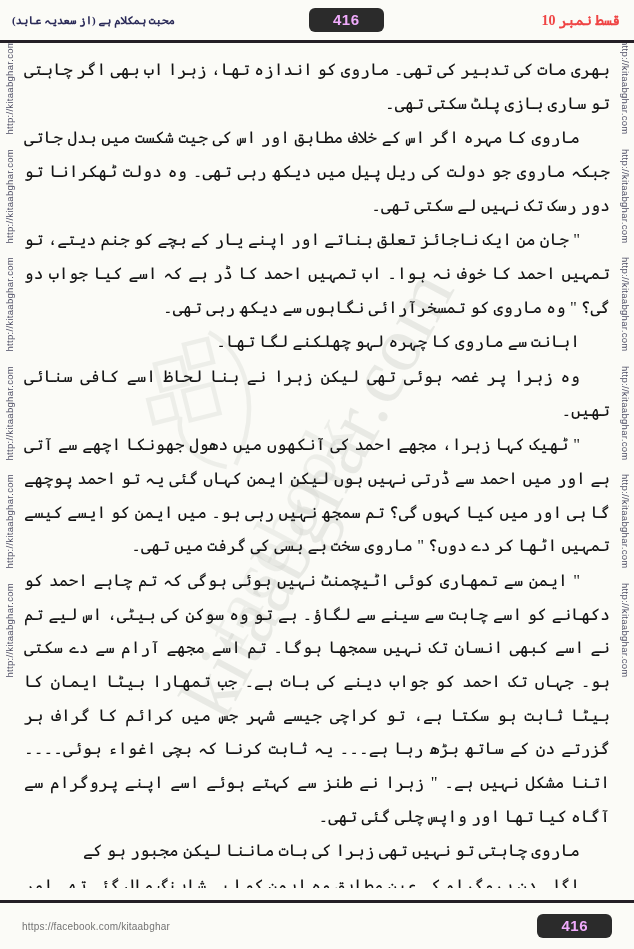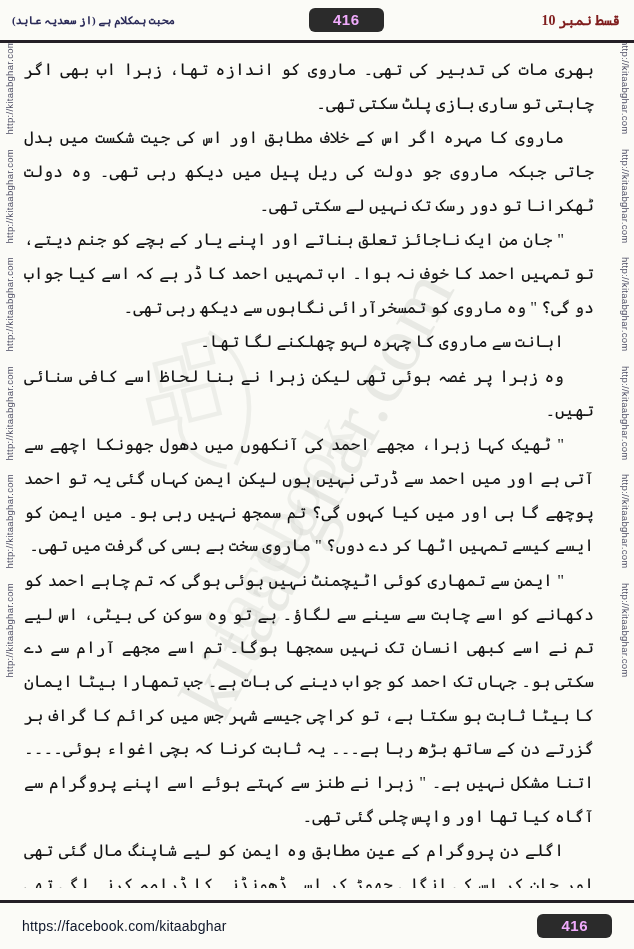--- a/index.html
+++ b/index.html
@@ -109,21 +109,21 @@
     font-family: "Liberation Serif", serif;
     font-size: 11px;
     color: #2a2a58;
     direction: rtl;
     white-space: nowrap;
     font-weight: 600;
   }
   .hdr-episode {
     font-family: "Liberation Serif", serif;
     font-size: 14px;
-    color: #7f1d1d;
+    color: #ef4444;
     direction: rtl;
     white-space: nowrap;
     font-weight: 600;
     margin-left: 24px;
   }
   .pagebadge {
     background: #2b2b2b;
     color: #f0abfc;
     font-family: "Liberation Sans", sans-serif;
     font-size: 15px;
@@ -138,21 +138,21 @@
     z-index: 4;
     height: 3px;
     background: #241f26;
     margin: 0;
   }
 
   
   .body {
     position: relative;
     z-index: 3;
-    padding: 10px 40px 4px 24px;
+    padding: 10px 24px 4px 24px;
     box-sizing: border-box;
     direction: rtl;
     text-align: justify;
     height: 845px;
     overflow: hidden;
   }
   .para {
     font-family: "Liberation Serif", "DejaVu Serif", serif;
     font-size: 16.6px;
     line-height: 2.03;
@@ -182,22 +182,22 @@
     z-index: 4;
     display: flex;
     align-items: center;
     justify-content: space-between;
     padding: 0 22px;
     box-sizing: border-box;
     direction: ltr;
   }
   .ftr-link {
     font-family: "Liberation Sans", sans-serif;
-    font-size: 14px;
-    color: #0f172a;
+    font-size: 10px;
+    color: #737373;
     letter-spacing: .2px;
     white-space: nowrap;
     text-decoration: none;
   }
 </style>
 </head>
 <body>
 
 <div class="page">
 
@@ -246,20 +246,21 @@
   <div class="rule-top"></div>
 
   <div class="body">
     <p class="para">بھری مات کی تدبیر کی تھی۔ ماروی کو اندازہ تھا، زہرا اب بھی اگر چاہتی تو ساری بازی پلٹ سکتی تھی۔</p>
     <p class="para indent">ماروی کا مہرہ اگر اس کے خلاف مطابق اور اس کی جیت شکست میں بدل جاتی جبکہ ماروی جو دولت کی ریل پیل میں دیکھ رہی تھی۔ وہ دولت ٹھکرانا تو دور رسک تک نہیں لے سکتی تھی۔</p>
     <p class="para indent">" جان من ایک ناجائز تعلق بناتے اور اپنے یار کے بچے کو جنم دیتے، تو تمہیں احمد کا خوف نہ ہوا۔ اب تمہیں احمد کا ڈر ہے کہ اسے کیا جواب دو گی؟ " وہ ماروی کو تمسخرآرائی نگاہوں سے دیکھ رہی تھی۔</p>
     <p class="para indent">اہانت سے ماروی کا چہرہ لہو چھلکنے لگا تھا۔</p>
     <p class="para indent">وہ زہرا پر غصہ ہوئی تھی لیکن زہرا نے بنا لحاظ اسے کافی سنائی تھیں۔</p>
     <p class="para indent">" ٹھیک کہا زہرا، مجھے احمد کی آنکھوں میں دھول جھونکا اچھے سے آتی ہے اور میں احمد سے ڈرتی نہیں ہوں لیکن ایمن کہاں گئی یہ تو احمد پوچھے گا ہی اور میں کیا کہوں گی؟ تم سمجھ نہیں رہی ہو۔ میں ایمن کو ایسے کیسے تمہیں اٹھا کر دے دوں؟ " ماروی سخت بے بسی کی گرفت میں تھی۔</p>
     <p class="para indent">" ایمن سے تمھاری کوئی اٹیچمنٹ نہیں ہوئی ہوگی کہ تم چاہے احمد کو دکھانے کو اسے چاہت سے سینے سے لگاؤ۔ ہے تو وہ سوکن کی بیٹی، اس لیے تم نے اسے کبھی انسان تک نہیں سمجھا ہوگا۔ تم اسے مجھے آرام سے دے سکتی ہو۔ جہاں تک احمد کو جواب دینے کی بات ہے۔ جب تمھارا بیٹا ایمان کا بیٹا ثابت ہو سکتا ہے، تو کراچی جیسے شہر جس میں کرائم کا گراف ہر گزرتے دن کے ساتھ بڑھ رہا ہے۔۔۔ یہ ثابت کرنا کہ بچی اغواء ہوئی۔۔۔۔ اتنا مشکل نہیں ہے۔ " زہرا نے طنز سے کہتے ہوئے اسے اپنے پروگرام سے آگاہ کیا تھا اور واپس چلی گئی تھی۔</p>
+    <p class="para indent">ماروی چاہتی تو نہیں تھی زہرا کی بات ماننا لیکن مجبور ہو کے</p>
     <p class="para indent">اگلے دن پروگرام کے عین مطابق وہ ایمن کو لیے شاپنگ مال گئی تھی اور جان کر اس کی انگلی چھوڑ کر اسے ڈھونڈنے کا ڈرامہ کرنے لگی تھی اور جیسے ہی اس کے پاس زہرا کی کال آئی تھی کہ اس کے آدمی ایمن کو کراچی کی حدود سے نکال لے گئے ہیں اس نے احمد کو کال کر دی تھی۔</p>
 
   </div>
 
   <div class="rule-bot"></div>
   <div class="ftr">
     <a class="ftr-link" href="#">https://facebook.com/kitaabghar</a>
     <div class="pagebadge">416</div>
   </div>
 

